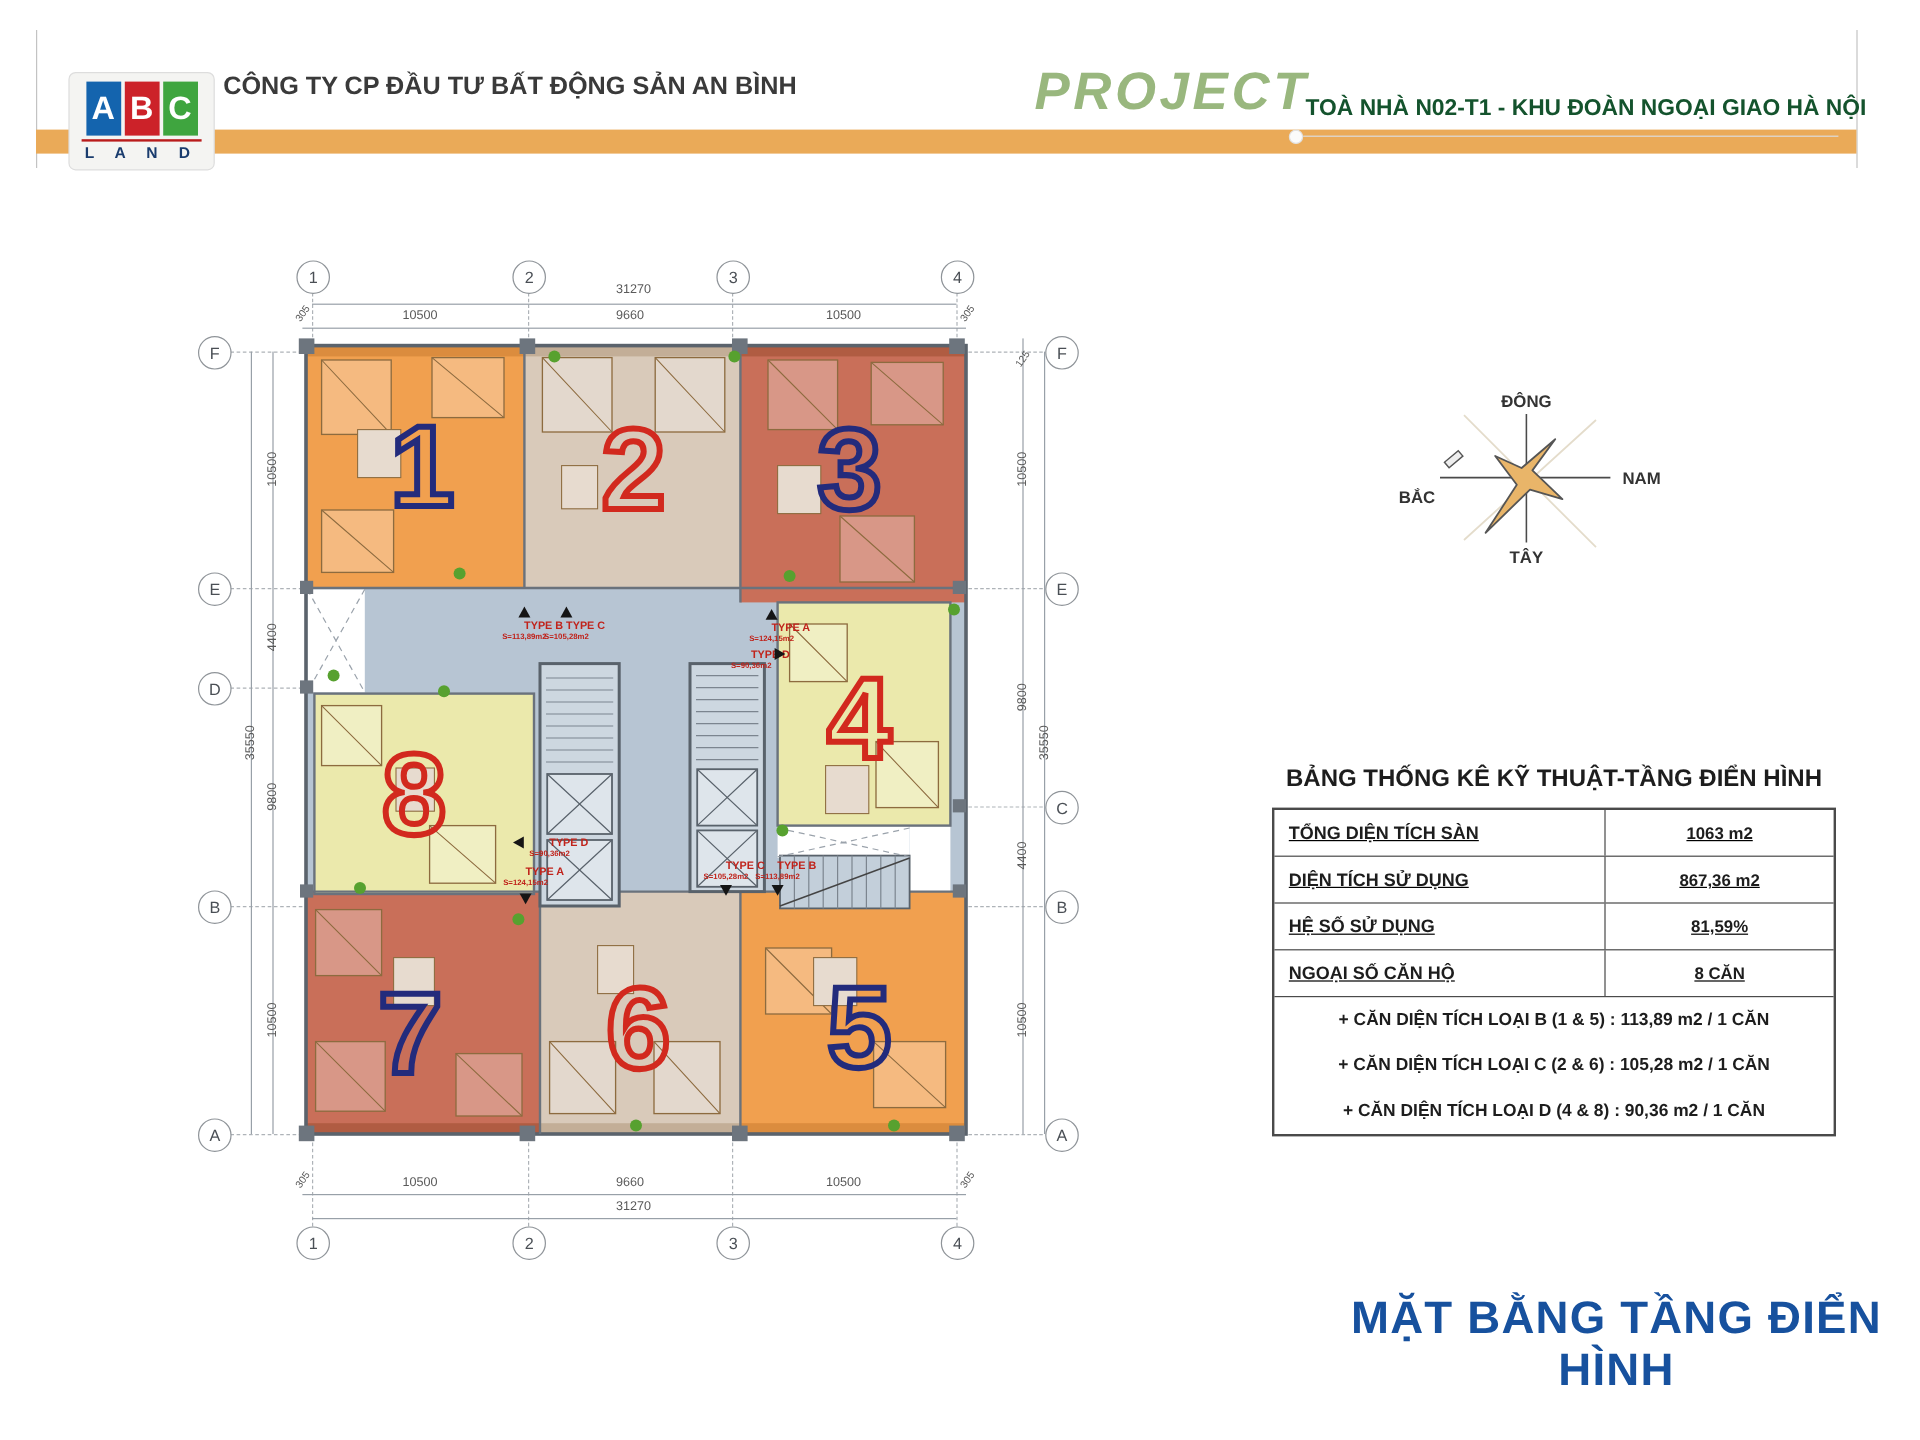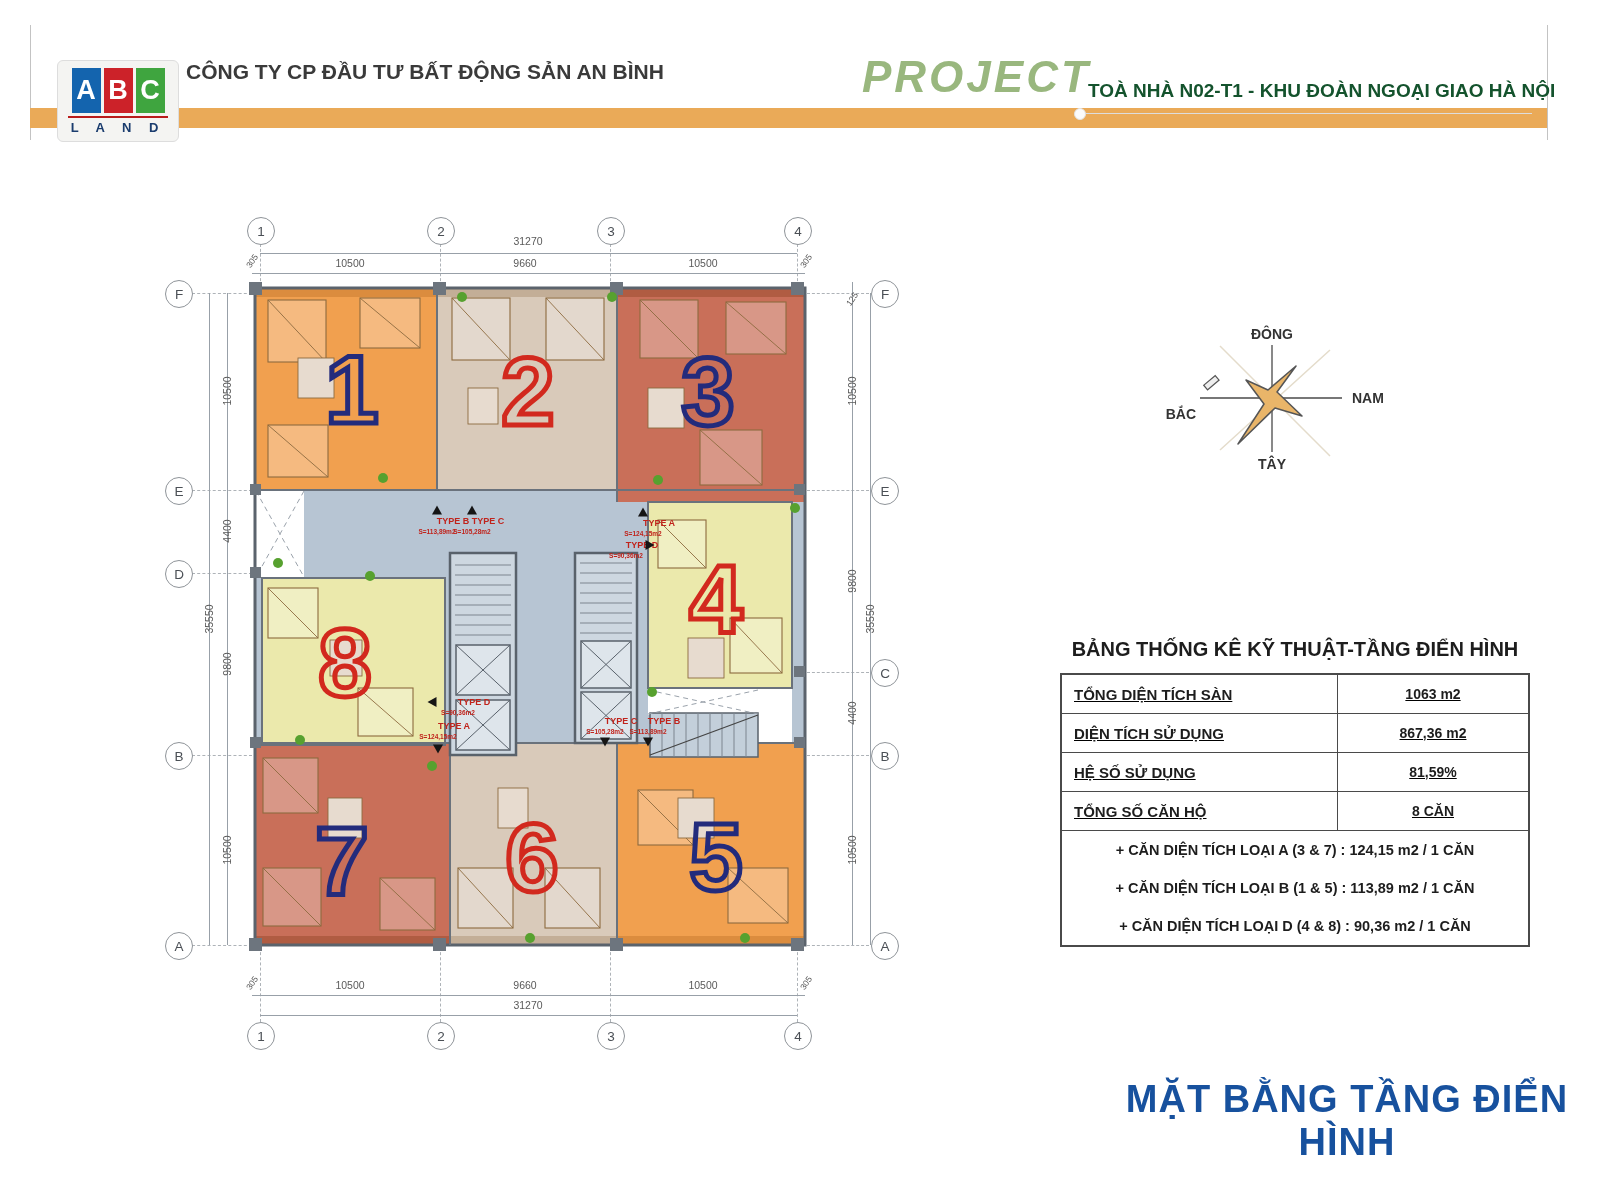--- a/index.html
+++ b/index.html
@@ -349,21 +349,21 @@
   </div>
   <div class="srow">
     <div class="scell-l">DIỆN TÍCH SỬ DỤNG</div>
     <div class="scell-v">867,36 m2</div>
   </div>
   <div class="srow">
     <div class="scell-l">HỆ SỐ SỬ DỤNG</div>
     <div class="scell-v">81,59%</div>
   </div>
   <div class="srow">
-    <div class="scell-l">TỔNG SỐ CĂN HỘ</div>
+    <div class="scell-l">NGOẠI SỐ CĂN HỘ</div>
     <div class="scell-v">8 CĂN</div>
   </div>
-  <div class="note">+ CĂN DIỆN TÍCH LOẠI A (3 &amp; 7) : 124,15 m2 / 1 CĂN</div>
   <div class="note">+ CĂN DIỆN TÍCH LOẠI B (1 &amp; 5) : 113,89 m2 / 1 CĂN</div>
+  <div class="note">+ CĂN DIỆN TÍCH LOẠI C (2 &amp; 6) : 105,28 m2 / 1 CĂN</div>
   <div class="note">+ CĂN DIỆN TÍCH LOẠI D (4 &amp; 8) :  90,36 m2 / 1 CĂN</div>
 </div>
 
 <div class="footer-title">MẶT BẰNG TẦNG ĐIỂN HÌNH</div>
 
 </body></html>

